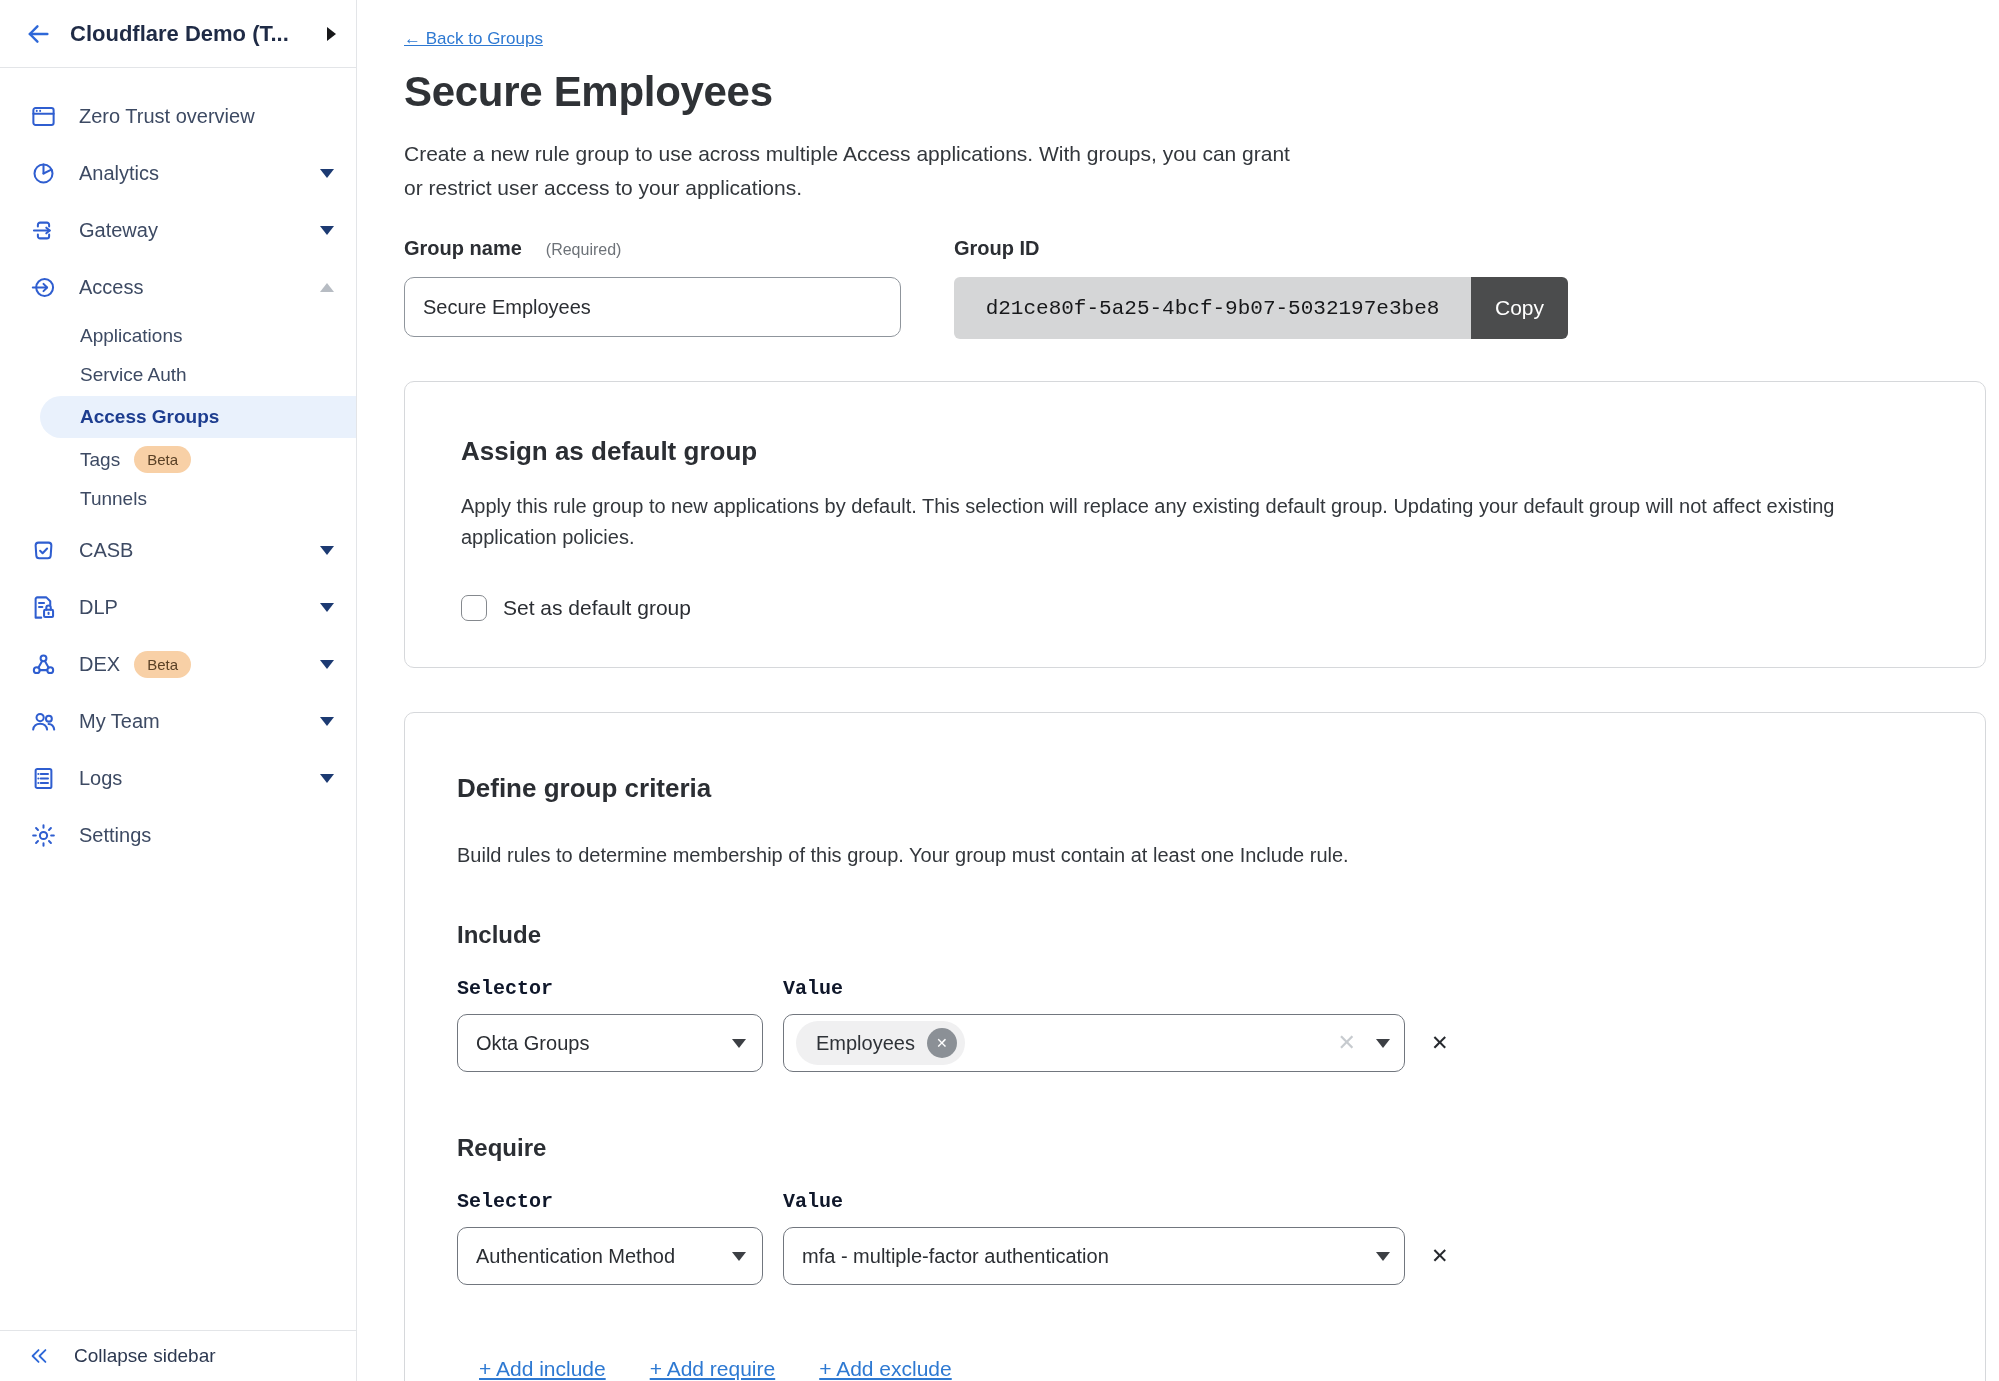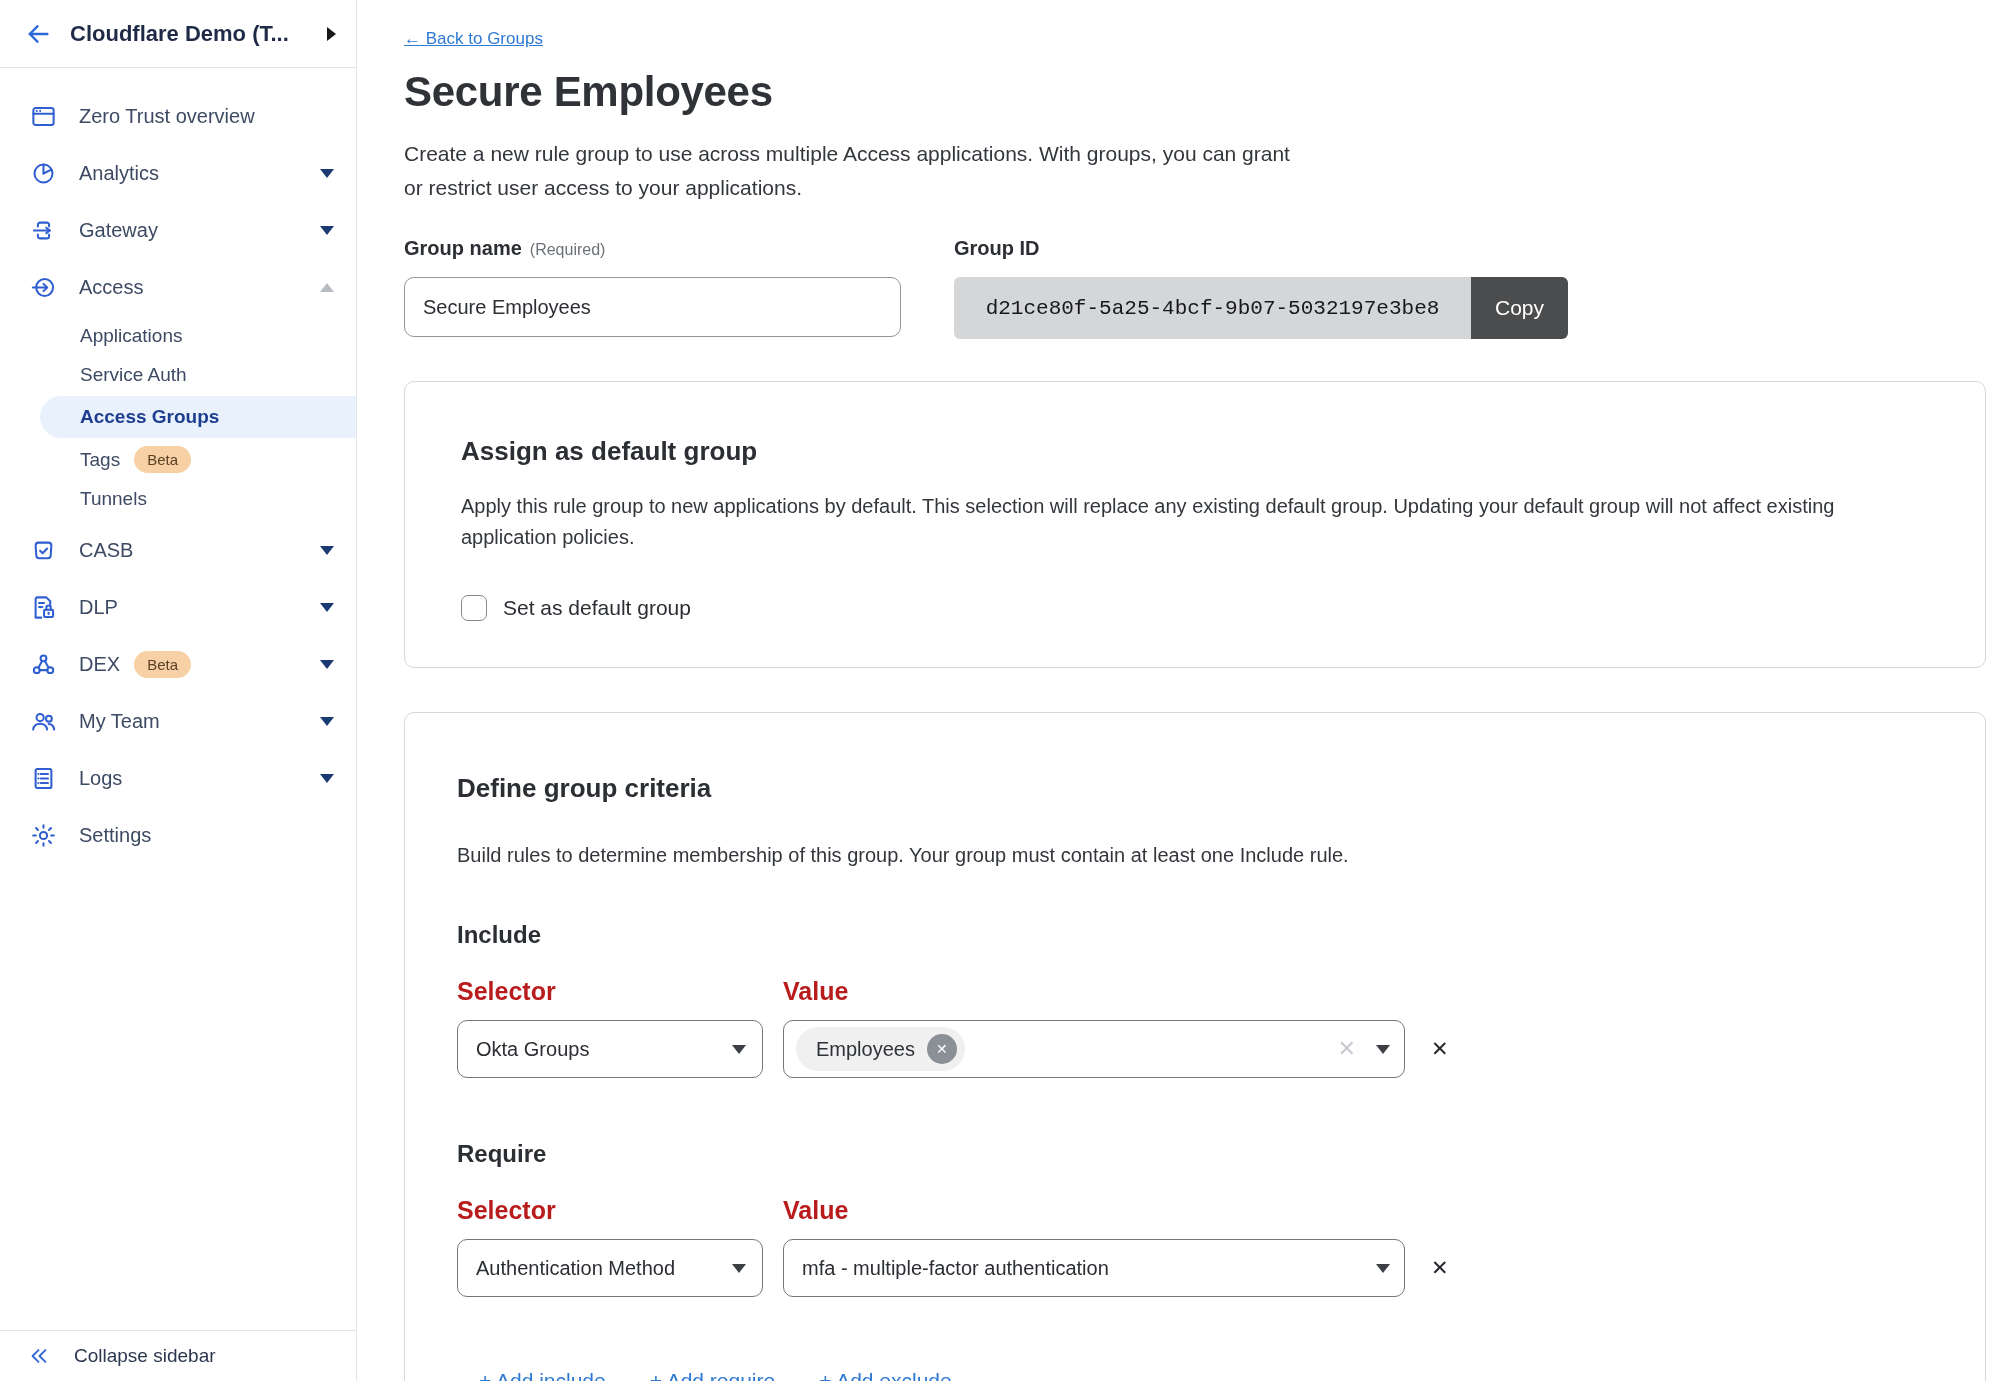--- a/index.html
+++ b/index.html
@@ -36,42 +36,42 @@
 
   
   .main { flex:1; padding:8px 14px 0 47px; overflow:hidden; }
   .back-link { display:inline-block; font-size:17px; color:#2e79d2; text-decoration:underline; cursor:pointer;margin-top:21px; }
   .page-title { margin:20px 0 0; font-size:42px; line-height:46px; font-weight:700; color:#2f3236; letter-spacing:-0.3px; }
   .page-desc { margin-top:22px; font-size:21px; line-height:34px; color:#33373c; }
 
   .form-row { display:flex; margin-top:32px; }
   .field-label-row { display:flex; align-items:baseline; height:26px; }
   .field-label { font-size:20px; font-weight:700; color:#2b2e33; }
-  .required-hint { margin-left:8px; font-size:16px; color:#6d7278; }
+  .required-hint { margin-left:24px; font-size:16px; color:#6d7278; }
   .field-group-name { width:497px; }
   .text-input { margin-top:14px; width:497px; height:60px; border:1px solid #8f959c; border-radius:10px; padding:0 18px; font-size:20px; color:#2b2e33; font-family:inherit; background:#fff; outline:none; }
   .field-group-id { margin-left:53px; }
   .group-id-row { margin-top:14px; display:flex; height:62px; }
   .group-id-value { width:517px; background:#d5d6d7; border-radius:6px 0 0 6px; display:flex; align-items:center; justify-content:center; font-family:"Liberation Mono", monospace; font-size:21px; color:#17181a; }
   .copy-btn { width:97px; background:#4b4c4d; color:#fff; border:none; border-radius:0 6px 6px 0; font-size:21px; font-family:inherit; cursor:pointer; }
 
   .card { border:1px solid #d6d8db; border-radius:10px; background:#fff; width:1582px; }
   .card-default { margin-top:42px; padding:54px 56px 46px; }
   .card-title { margin:0; font-size:26px; font-weight:700; color:#2b2e33; }
   .card-desc { margin:24px 0 0; font-size:20px; line-height:31px; color:#33373c; max-width:1475px; }
   .checkbox-row { margin-top:42px; display:flex; align-items:center; }
   .checkbox { appearance:none; -webkit-appearance:none; width:26px; height:26px; border:1.5px solid #85898e; border-radius:7px; background:#fff; margin:0; cursor:pointer; }
   .checkbox-label { margin-left:16px; font-size:21px; color:#2b2e33; cursor:pointer; }
 
   .card-criteria { margin-top:44px; padding:60px 56px 0 52px; height:720px; }
   .criteria-desc { margin-top:36px; }
   .rule-section { margin-top:50px; }
   .rule-section-title { margin:0; font-size:24px; font-weight:700; color:#2b2e33; }
   .rule-labels { display:flex; margin-top:28px; }
-  .rule-label { font-size:25px; font-weight:700; color:#b91c1c; }
+  .rule-label { font-size:20px; font-weight:700; color:#0f172a;font-family:Liberation Mono, monospace; }
   .rule-label.col-selector { width:326px; }
   .rule-fields { display:flex; align-items:center; margin-top:14px; }
   .select { height:58px; border:1.5px solid #71767e; border-radius:10px; display:flex; align-items:center; background:#fff; cursor:pointer; }
   .select-selector { width:306px; margin-right:20px; padding:0 16px 0 18px; }
   .select-value { width:622px; padding:0 14px 0 18px; }
   .select-value.multiselect { padding-left:12px; }
   .select-text { font-size:20px; color:#2b2e33; flex:1; white-space:nowrap; overflow:hidden; }
   .select-caret { width:0; height:0; border-left:7px solid transparent; border-right:7px solid transparent; border-top:9px solid #3c3f44; flex:none; }
   .tag-pill { display:flex; align-items:center; background:#f0f0f1; border-radius:999px; padding:7px 8px 7px 20px; flex:none; }
   .tag-text { font-size:20px; color:#2e3237; }

